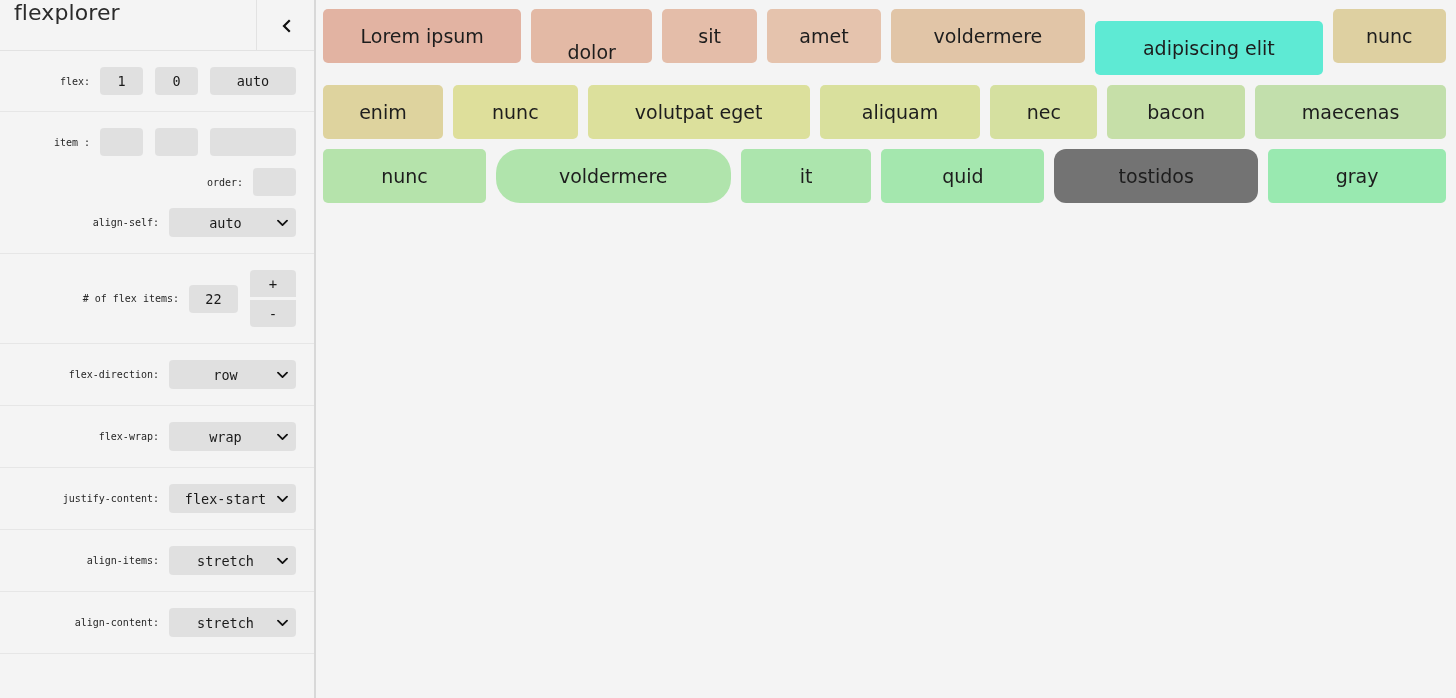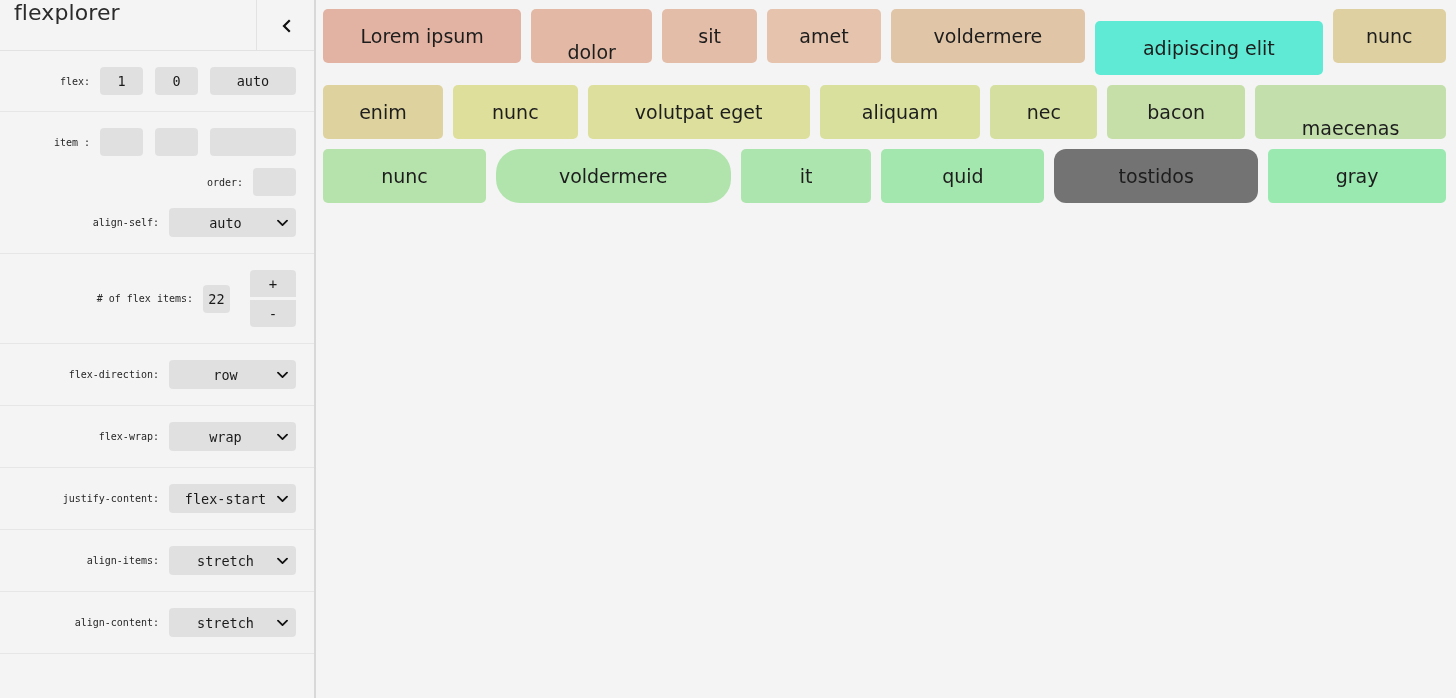--- a/index.html
+++ b/index.html
@@ -76,21 +76,21 @@
     font-family: "DejaVu Sans Mono", monospace;
     font-size: 13.5px;
     color: #1a1a1a;
     text-align: center;
     outline: none;
     padding: 0;
   }
   .ctl.small  { width: 43px; margin-right: 12px; }
   .ctl.small.last { margin-right: 0; }
   .ctl.wide   { width: 86px; }
-  .ctl.count  { width: 27px; margin-right: 20px; }
+  .ctl.count  { width: 49px; margin-right: 12px; }
   .ctl.sel {
     width: 127px;
     height: 29px;
     -webkit-appearance: none;
     appearance: none;
     background: #e0e0e0;
     padding: 0 20px 0 6px;
     text-align: center;
     text-align-last: center;
     cursor: pointer;
@@ -290,21 +290,21 @@
         </div>
         <div class="flex-item" style="background: rgb(217, 224, 157); flex-basis: 146px;">
           <span>aliquam</span>
         </div>
         <div class="flex-item" style="background: rgb(213, 224, 160); flex-basis: 92px;">
           <span>nec</span>
         </div>
         <div class="flex-item" style="background: rgb(198, 223, 168); flex-basis: 123px;">
           <span>bacon</span>
         </div>
-        <div class="flex-item" style="background: rgb(194, 223, 172); flex-basis: 176px; align-items: flex-end;">
+        <div class="flex-item" style="background: rgb(194, 223, 172); flex-basis: 176px;">
           <span>maecenas</span>
         </div>
         <div class="flex-item" style="background: rgb(181, 227, 171); flex-basis: 147px;">
           <span>nunc</span>
         </div>
         <div class="flex-item" style="background: rgb(176, 228, 172); flex-basis: 219px; border-radius: 24px;">
           <span>voldermere</span>
         </div>
         <div class="flex-item" style="background: rgb(172, 229, 173); flex-basis: 115px;">
           <span>it</span>

